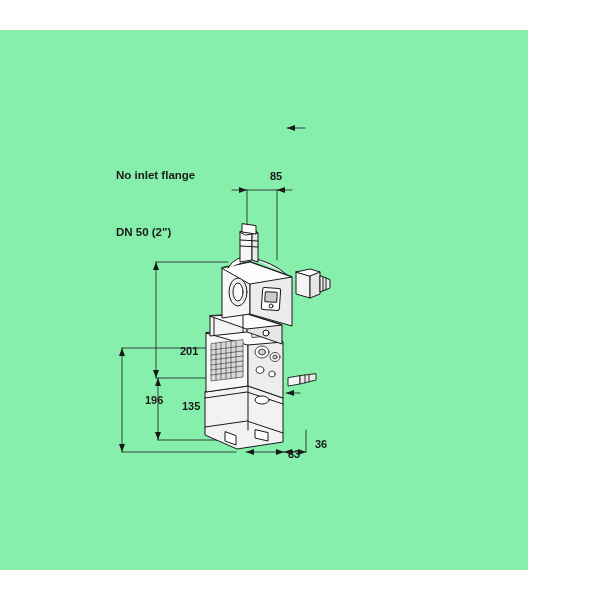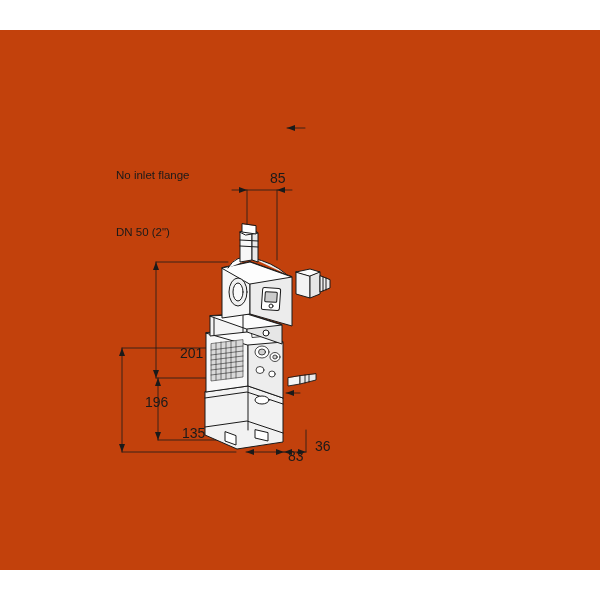--- a/index.html
+++ b/index.html
@@ -8,23 +8,24 @@
   }
   body {
     width: 600px;
     height: 600px;
     background: #ffffff;
     font-family: "Liberation Sans", sans-serif;
     overflow: hidden;
   }
   #canvas {
     position: relative;
-    width: 600px;
+    width: 528px;
     height: 600px;
-    background: #c2410c;
+    background: #86efac;
+    font-weight: bold;
   }
   
   .band {
     position: absolute;
     left: 0;
     width: 600px;
     background: #ffffff;
   }
   .band-top { top: 0; height: 30px; }
   .band-bottom { bottom: 0; height: 30px; }
@@ -43,29 +44,29 @@
     top: 128px;
     font-size: 11.5px;
     color: #1a1a1a;
     line-height: 19px;
     white-space: pre;
   }
   .note div { font-size: 11.5px; }
 
   .dim-label {
     position: absolute;
-    font-size: 14px;
+    font-size: 11px;
     color: #1a1a1a;
     white-space: nowrap;
     padding-left: 32px;
   }
   #dim-85  { left: 238px; top: 170px; }
   #dim-201 { left: 148px; top: 305px; margin-top: 40px; }
   #dim-196 { left: 113px; top: 394px; }
-  #dim-135 { left: 150px; top: 400px; margin-top: 25px; }
+  #dim-135 { left: 150px; top: 400px; }
   #dim-83  { left: 256px; top: 448px; }
   #dim-36  { left: 283px; top: 438px; text-align: right; }
 </style>
 </head>
 <body>
 
 <div id="canvas">
 
   <div class="band band-top"></div>
   <div class="band band-bottom"></div>

